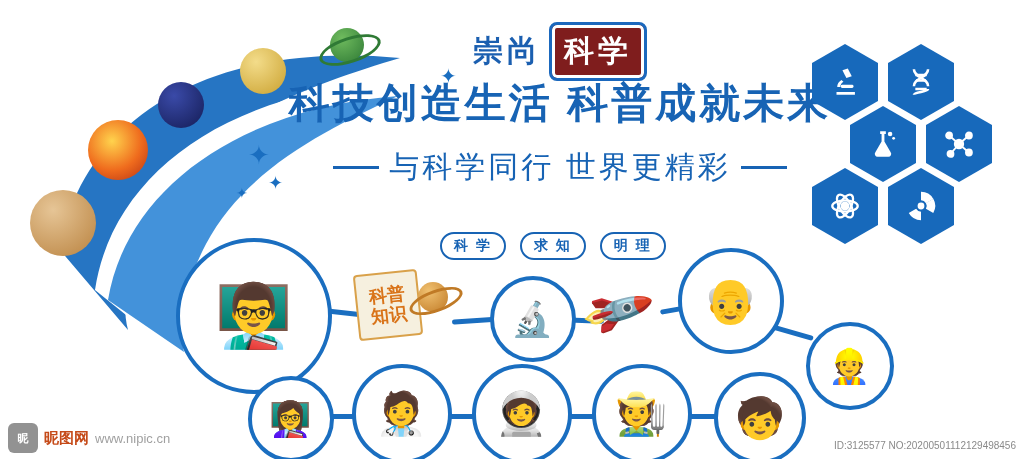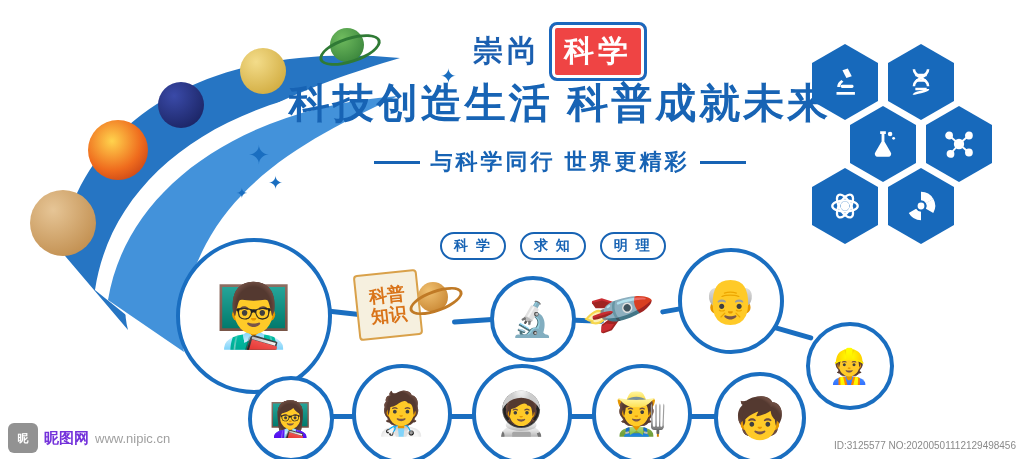--- a/index.html
+++ b/index.html
@@ -6,25 +6,25 @@
   body{width:1024px;height:459px;overflow:hidden;font-family:"Liberation Sans","DejaVu Sans",sans-serif;}
   .stage{position:relative;width:1024px;height:459px;background:#ffffff;overflow:hidden;}
 
   
   .swoosh{position:absolute;left:0;top:0;width:1024px;height:459px;}
 
   
   .hdr{position:absolute;left:280px;top:28px;width:560px;text-align:center;}
   .hdr-top{display:flex;align-items:center;justify-content:center;gap:8px;height:46px;}
   .hdr-top .w1{font-size:30px;font-weight:bold;color:#1b5fb0;letter-spacing:4px;}
-  .hdr-top .w2{font-size:30px;font-weight:bold;color:#ffffff;background:#ef4444;
+  .hdr-top .w2{font-size:30px;font-weight:bold;color:#ffffff;background:#7f1d1d;
     border:3px solid #1b68bd;border-radius:8px;padding:6px 12px;letter-spacing:4px;
     box-shadow:0 0 0 3px #fff inset;}
   .hdr-main{margin-top:2px;font-size:41px;font-weight:bold;color:#1763b4;letter-spacing:3px;white-space:nowrap;}
-  .hdr-sub{margin-top:16px;font-size:22px;font-weight:bold;color:#1763b4;letter-spacing:3px;display:flex;align-items:center;justify-content:center;gap:10px;}
+  .hdr-sub{margin-top:16px;font-size:30px;font-weight:normal;color:#1763b4;letter-spacing:3px;display:flex;align-items:center;justify-content:center;gap:10px;}
   .hdr-sub .rule{display:inline-block;width:46px;height:3px;background:#1763b4;}
 
   .pills{position:absolute;left:440px;top:232px;display:flex;gap:14px;}
   .pill{border:2px solid #1763b4;border-radius:14px;color:#1763b4;font-size:14px;font-weight:bold;
         padding:3px 12px;letter-spacing:2px;background:#fff;}
 
   
   .hexwrap{position:absolute;left:806px;top:44px;width:200px;height:208px;}
   .hex{position:absolute;width:66px;height:76px;background:#1769bb;
        clip-path:polygon(50% 0%,100% 25%,100% 75%,50% 100%,0% 75%,0% 25%);
@@ -44,21 +44,21 @@
   .planet{position:absolute;border-radius:50%;}
   .ring{position:absolute;border:3px solid #3a7d3a;border-radius:50%;}
 
   
   .star4{position:absolute;color:#1a6ec0;font-size:18px;line-height:1;}
 
   
   .wm{position:absolute;left:8px;bottom:6px;display:flex;align-items:center;gap:6px;opacity:.95;}
   .wm-badge{width:30px;height:30px;border-radius:6px;background:#8d8d8d;color:#fff;font-size:11px;
             display:flex;align-items:center;justify-content:center;font-weight:bold;}
-  .wm-t1{font-size:15px;color:#6d28d9;font-weight:bold;text-align:center;}
+  .wm-t1{font-size:15px;color:#c2410c;font-weight:bold;text-align:center;}
   .wm-t2{font-size:13px;color:#9b9b9b;}
   .idcode{position:absolute;right:8px;bottom:8px;font-size:10px;color:#8a8a8a;font-family:Liberation Sans, sans-serif;}
 
   .lbl{position:absolute;font-weight:bold;color:#d9741a;}
 </style>
 </head>
 <body>
 
 <div class="stage">
 

